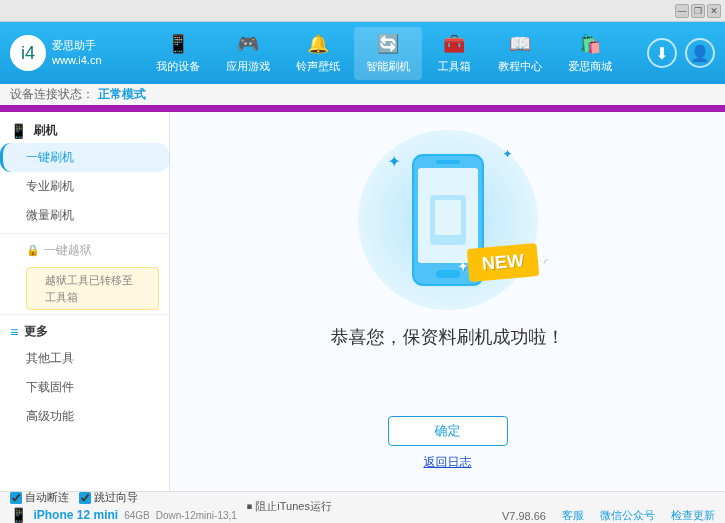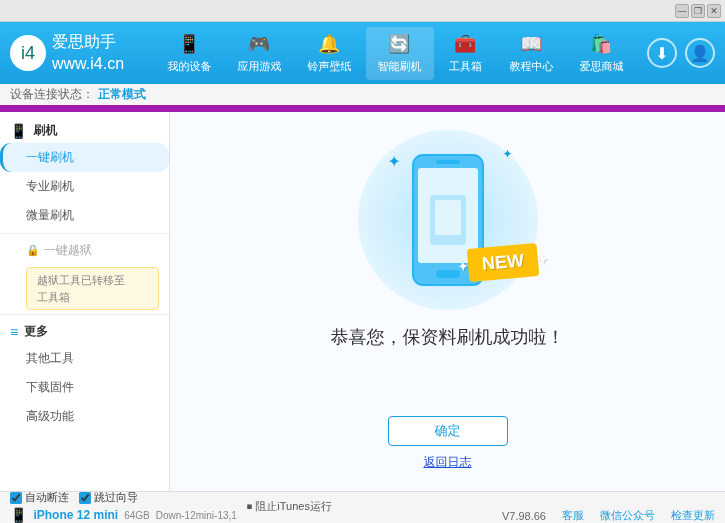--- a/index.html
+++ b/index.html
@@ -36,21 +36,21 @@
     .logo-area {
       display: flex; align-items: center; margin-right: 20px;
       color: white; text-decoration: none;
     }
     .logo-circle {
       width: 36px; height: 36px; border-radius: 50%; background: white;
       display: flex; align-items: center; justify-content: center;
       margin-right: 6px;
     }
     .logo-circle span { color: #0f766e; font-weight: normal; font-size: 18px; }
-    .logo-text { color: white; font-size: 16px; line-height: 1.4; }
+    .logo-text { color: white; font-size: 11px; line-height: 1.4; }
 
     .nav-items { display: flex; align-items: center; flex: 1; justify-content: center; gap: 2px; }
     .nav-item {
       display: flex; flex-direction: column; align-items: center; justify-content: center;
       color: white; padding: 6px 12px; cursor: pointer; border-radius: 4px;
       min-width: 60px; font-size: 11px; gap: 4px;
     }
     .nav-item:hover, .nav-item.active { background: rgba(255,255,255,0.2); }
     .nav-item-icon { font-size: 18px; }
     .nav-right { display: flex; align-items: center; gap: 8px; }
@@ -110,21 +110,21 @@
       display: flex; align-items: center;
       padding: 4px 10px 4px 26px;
       font-size: 12px; color: #aaa;
     }
     .sidebar-locked .lock-icon { margin-right: 4px; font-size: 11px; }
     .sidebar-note {
       margin: 4px 10px 4px 26px;
       background: #fff8e1;
       border: 1px solid #ffe082;
       border-radius: 4px;
-      padding: 4px 10px;
+      padding: 4px 18px;
       font-size: 11px; color: #888; line-height: 1.5;
     }
 
     
     .content-area {
       flex: 1;
       background: #f8fbff;
       display: flex;
       flex-direction: column;
       align-items: center;

